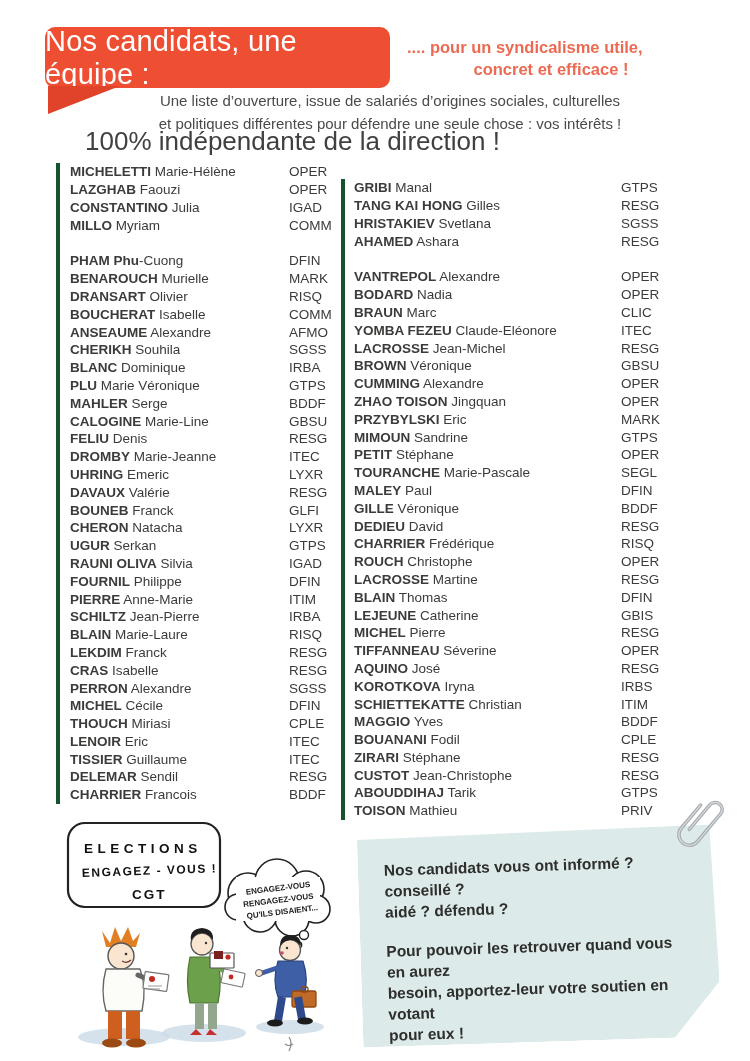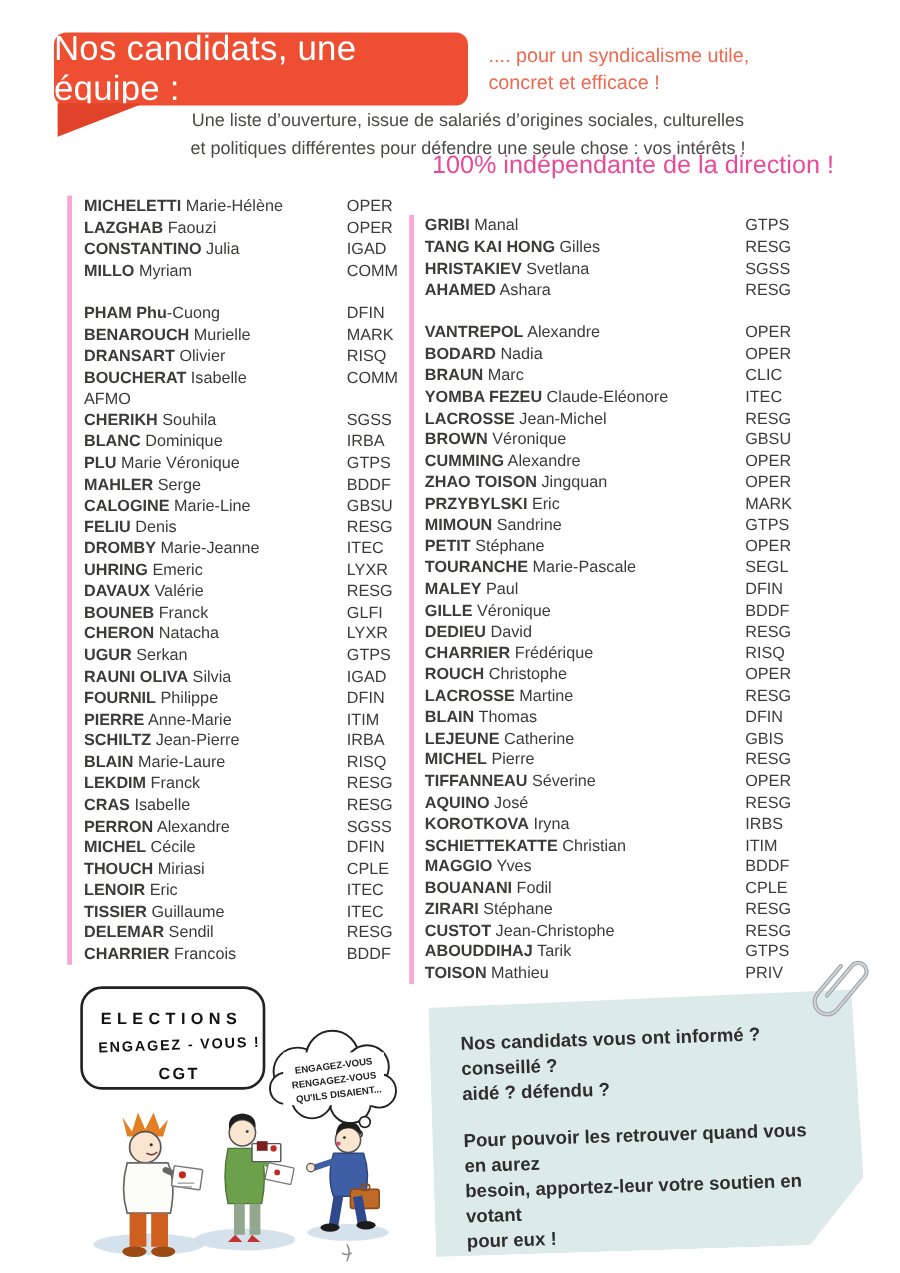--- a/index.html
+++ b/index.html
@@ -15,35 +15,35 @@
     background:#ee4e32;border-radius:10px;
     display:flex;align-items:center;justify-content:flex-start;
     color:#ffffff;font-size:29px;letter-spacing:.2px;
   }
   .title-tail{
     position:absolute;left:48px;top:86px;width:0;height:0;
     border-top:28px solid #e0432a;border-right:72px solid transparent;
   }
   .tagline{
     position:absolute;left:407px;top:36px;width:288px;
-    color:#ed6a52;font-size:16.5px;font-weight:400;line-height:22px;
-  }
-  .tagline .l2{display:block;text-align:left;}
+    color:#ed6a52;font-size:16.5px;font-weight:700;line-height:22px;
+  }
+  .tagline .l2{display:block;text-align:center;}
   .intro{
     position:absolute;left:85px;top:90px;width:610px;text-align:center;
     color:#4a4a48;font-size:15px;line-height:22.5px;
   }
   .independent{
-    position:absolute;left:85px;top:126px;width:610px;text-align:right;
-    color:#ec4899;font-size:21px;
+    position:absolute;left:85px;top:126px;width:610px;text-align:left;
+    color:#404040;font-size:26px;
   }
   
   .col{
     position:absolute;top:163px;
-    border-left:4px solid #f9a8d4;
+    border-left:4px solid #14532d;
     box-sizing:border-box;
   }
   #col-left{left:56px;width:280px;padding-left:10px;}
   #col-right{left:341px;width:330px;padding-left:9px;margin-top:16px;}
   .cand-row{
     display:flex;height:17.8px;align-items:center;
     font-size:13.5px;color:#3b3b3a;white-space:nowrap;
   }
   .cand-name{flex:1;}
   .cand-name b{font-weight:700;}
@@ -117,20 +117,21 @@
     </div>
     <div class="cand-row">
       <span class="cand-name"><b>DRANSART</b> Olivier</span>
       <span class="cand-code">RISQ</span>
     </div>
     <div class="cand-row">
       <span class="cand-name"><b>BOUCHERAT</b> Isabelle</span>
       <span class="cand-code">COMM</span>
     </div>
     <div class="cand-row">
+      <span class="cand-name"><b>ANSEAUME</b> Alexandre</span>
       <span class="cand-code">AFMO</span>
     </div>
     <div class="cand-row">
       <span class="cand-name"><b>CHERIKH</b> Souhila</span>
       <span class="cand-code">SGSS</span>
     </div>
     <div class="cand-row">
       <span class="cand-name"><b>BLANC</b> Dominique</span>
       <span class="cand-code">IRBA</span>
     </div>

